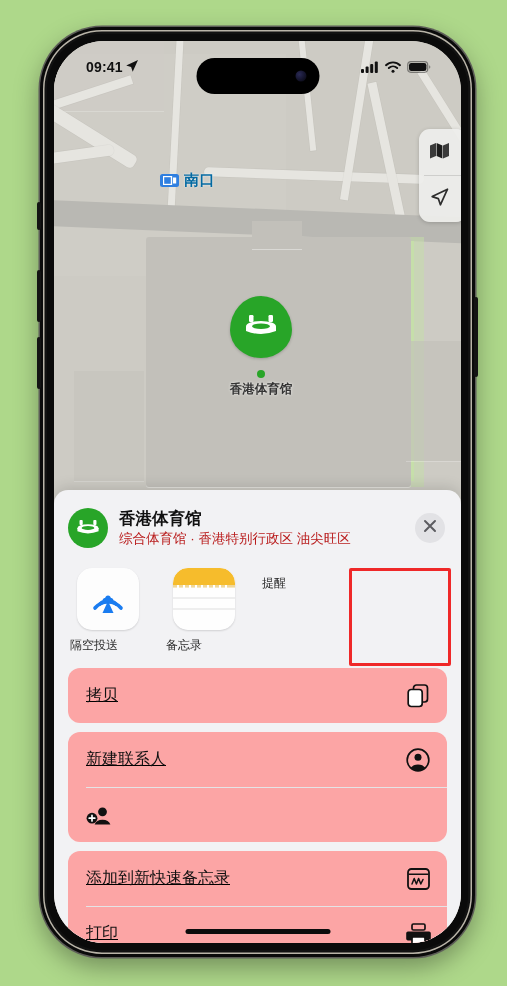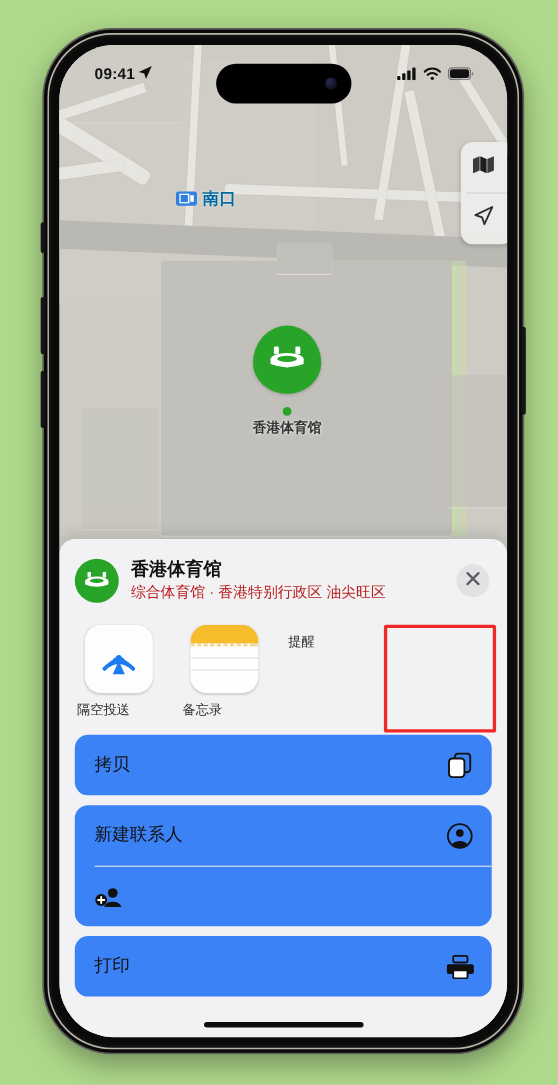--- a/index.html
+++ b/index.html
@@ -164,21 +164,21 @@
     white-space:nowrap;
   }
   #app-highlight-box {
     position:absolute; left:295px; top:8px; width:102px; height:98px;
     border:3px solid #ef2828; border-radius:2px; pointer-events:none; z-index:5;
   }
 
   
   #action-list { padding:0 14px; }
   .action-group {
-    background:#3b82f6; border-radius:12px; overflow:hidden; margin-bottom:9px;
+    background:#fca5a5; border-radius:12px; overflow:hidden; margin-bottom:9px;text-decoration:underline;
   }
   .action-row {
     display:flex; align-items:center; justify-content:space-between;
     height:55px; padding:0 16px 0 18px; position:relative;
   }
   .action-row + .action-row::before{
     content:""; position:absolute; left:18px; right:0; top:0;
     height:1px; background:#e4e4e6;
   }
   .action-label { font-size:16px; color:#111; font-weight:500; }
@@ -420,20 +420,30 @@
                 <path d="M8.6 20.5 A8.2 6.6 0 0 1 24.4 20.5 Z" fill="#111"></path>
                 <circle cx="6" cy="14.2" r="5.4" fill="#111"></circle>
                 <path d="M6 11.4 v5.6 M3.2 14.2 h5.6" stroke="#fff" stroke-width="1.7" stroke-linecap="round"></path>
               </svg>
             </span>
           </div>
         </div>
 
         <div class="action-group">
           <div class="action-row">
+            <span class="action-label">添加到新快速备忘录</span>
+            <span class="action-icon">
+              <svg width="23" height="22" viewBox="0 0 23 22">
+                <rect x="1" y="1" width="21" height="20" rx="3.4" fill="none" stroke="#111" stroke-width="1.8"></rect>
+                <path d="M1.6 6.2 H21.4" stroke="#111" stroke-width="1.6"></path>
+                <path d="M5 16 L7.2 10.5 L9.4 16 L11.6 10.5 L13.8 16 L16 11.5" fill="none" stroke="#111" stroke-width="1.5" stroke-linejoin="round" stroke-linecap="round"></path>
+              </svg>
+            </span>
+          </div>
+          <div class="action-row">
             <span class="action-label">打印</span>
             <span class="action-icon">
               <svg width="25" height="22" viewBox="0 0 25 22">
                 <rect x="6" y="1" width="13" height="6" rx="1.4" fill="none" stroke="#111" stroke-width="1.7"></rect>
                 <path d="M2 8.5 h21 a1.8 1.8 0 0 1 1.8 1.8 v5.4 a1.8 1.8 0 0 1 -1.8 1.8 h-21
                          a1.8 1.8 0 0 1 -1.8 -1.8 v-5.4 a1.8 1.8 0 0 1 1.8 -1.8 z" fill="#111"></path>
                 <rect x="6" y="14" width="13" height="7.4" rx="1.4" fill="#fff" stroke="#111" stroke-width="1.7"></rect>
               </svg>
             </span>
           </div>

